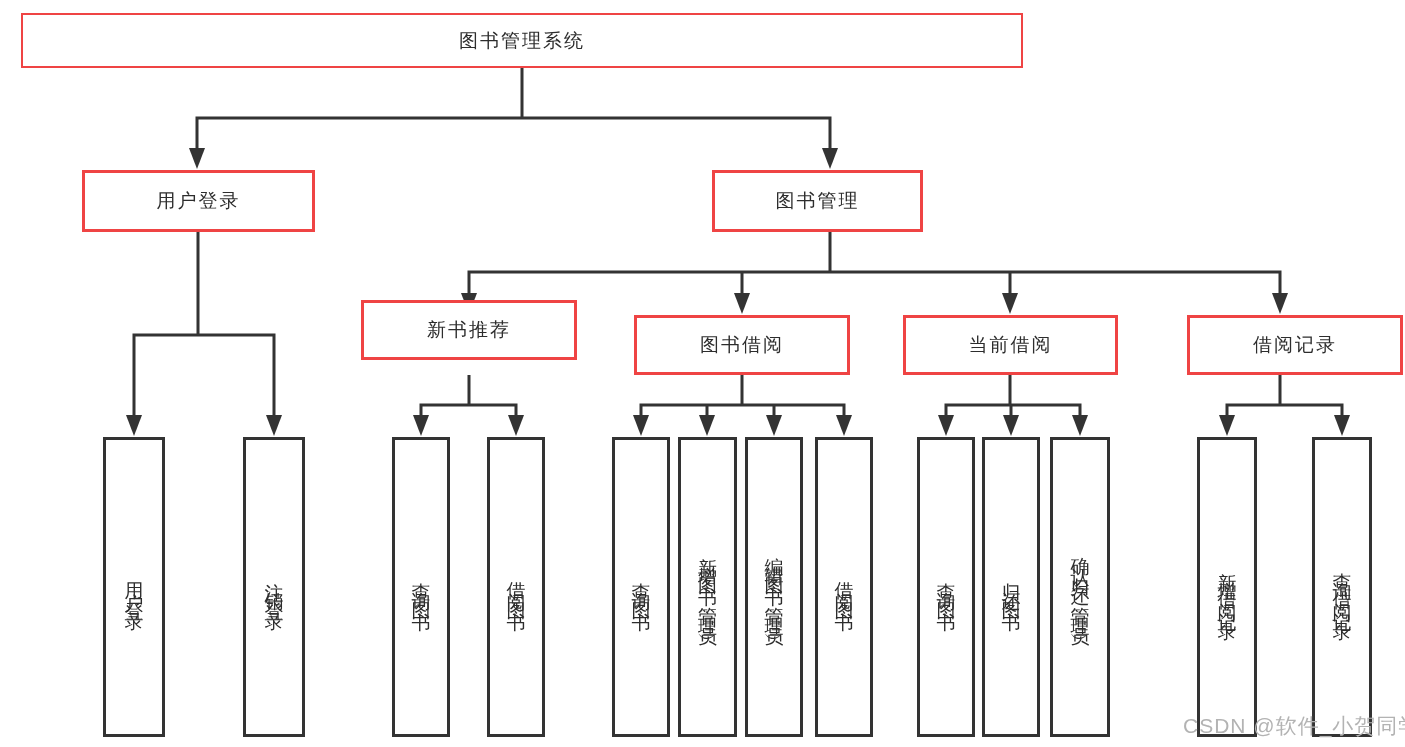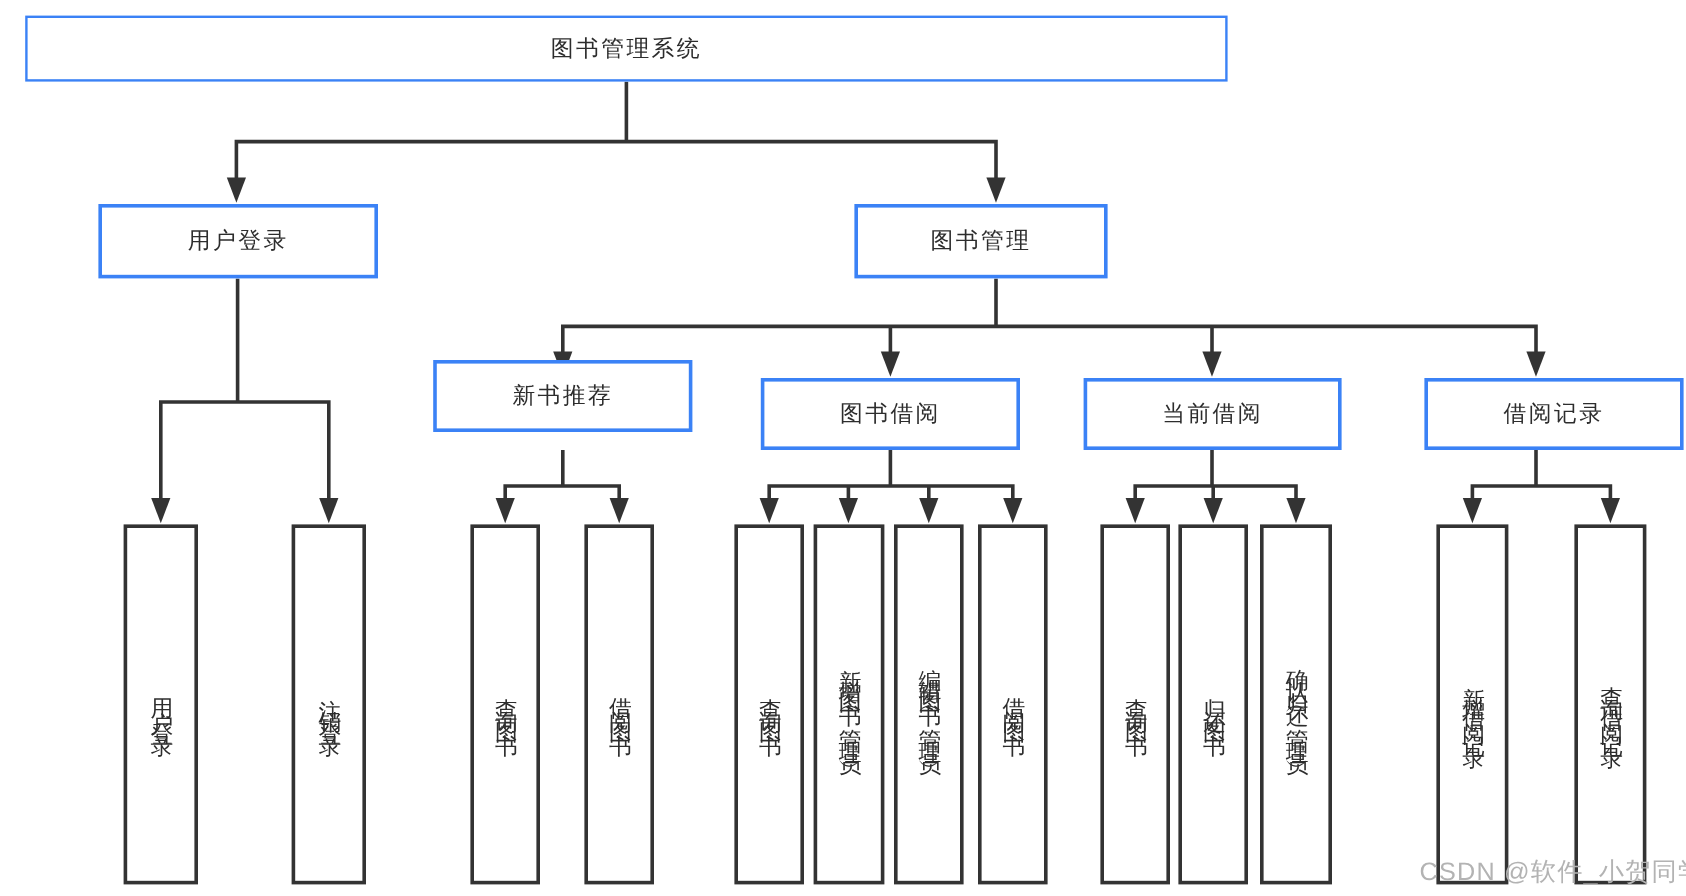--- a/index.html
+++ b/index.html
@@ -19,21 +19,21 @@
     position: absolute;
     left: 0; top: 0;
     width: 1405px;
     height: 747px;
     z-index: 1;
   }
   .hbox {
     position: absolute;
     box-sizing: border-box;
     background: #ffffff;
-    border: 3px solid #3b82f6;
+    border: 3px solid #ef4444;
     display: flex;
     align-items: center;
     justify-content: center;
     font-size: 19px;
     letter-spacing: 2px;
     color: #2d2d2d;
     z-index: 2;
   }
   .rootbox {
     border-width: 2px;

